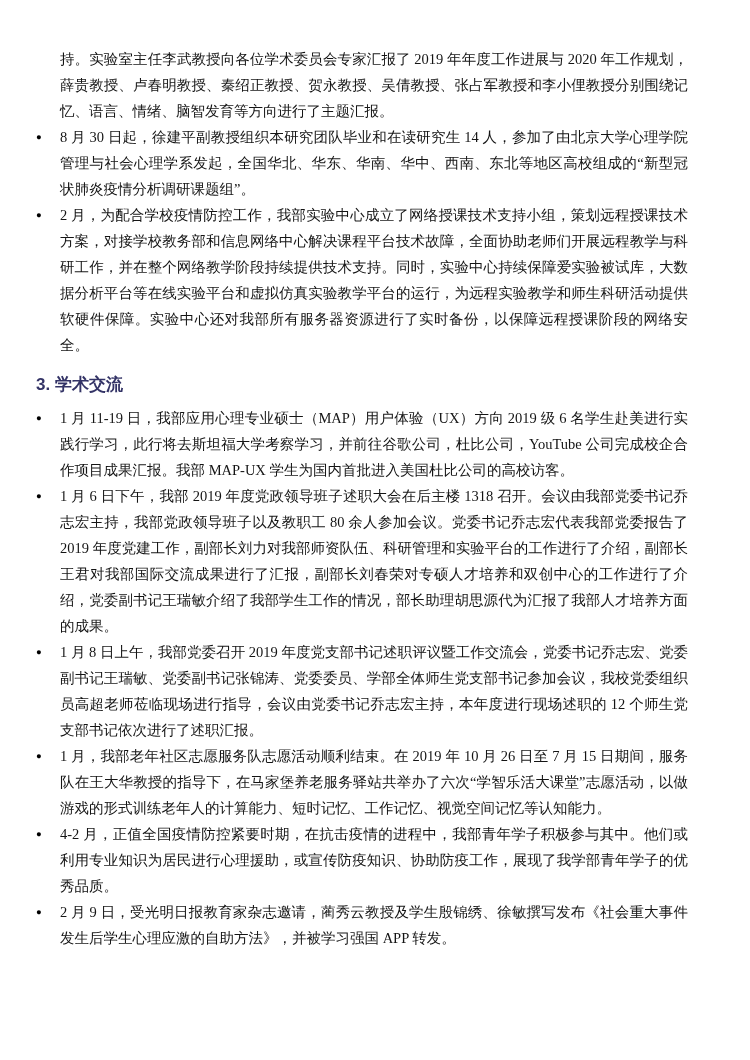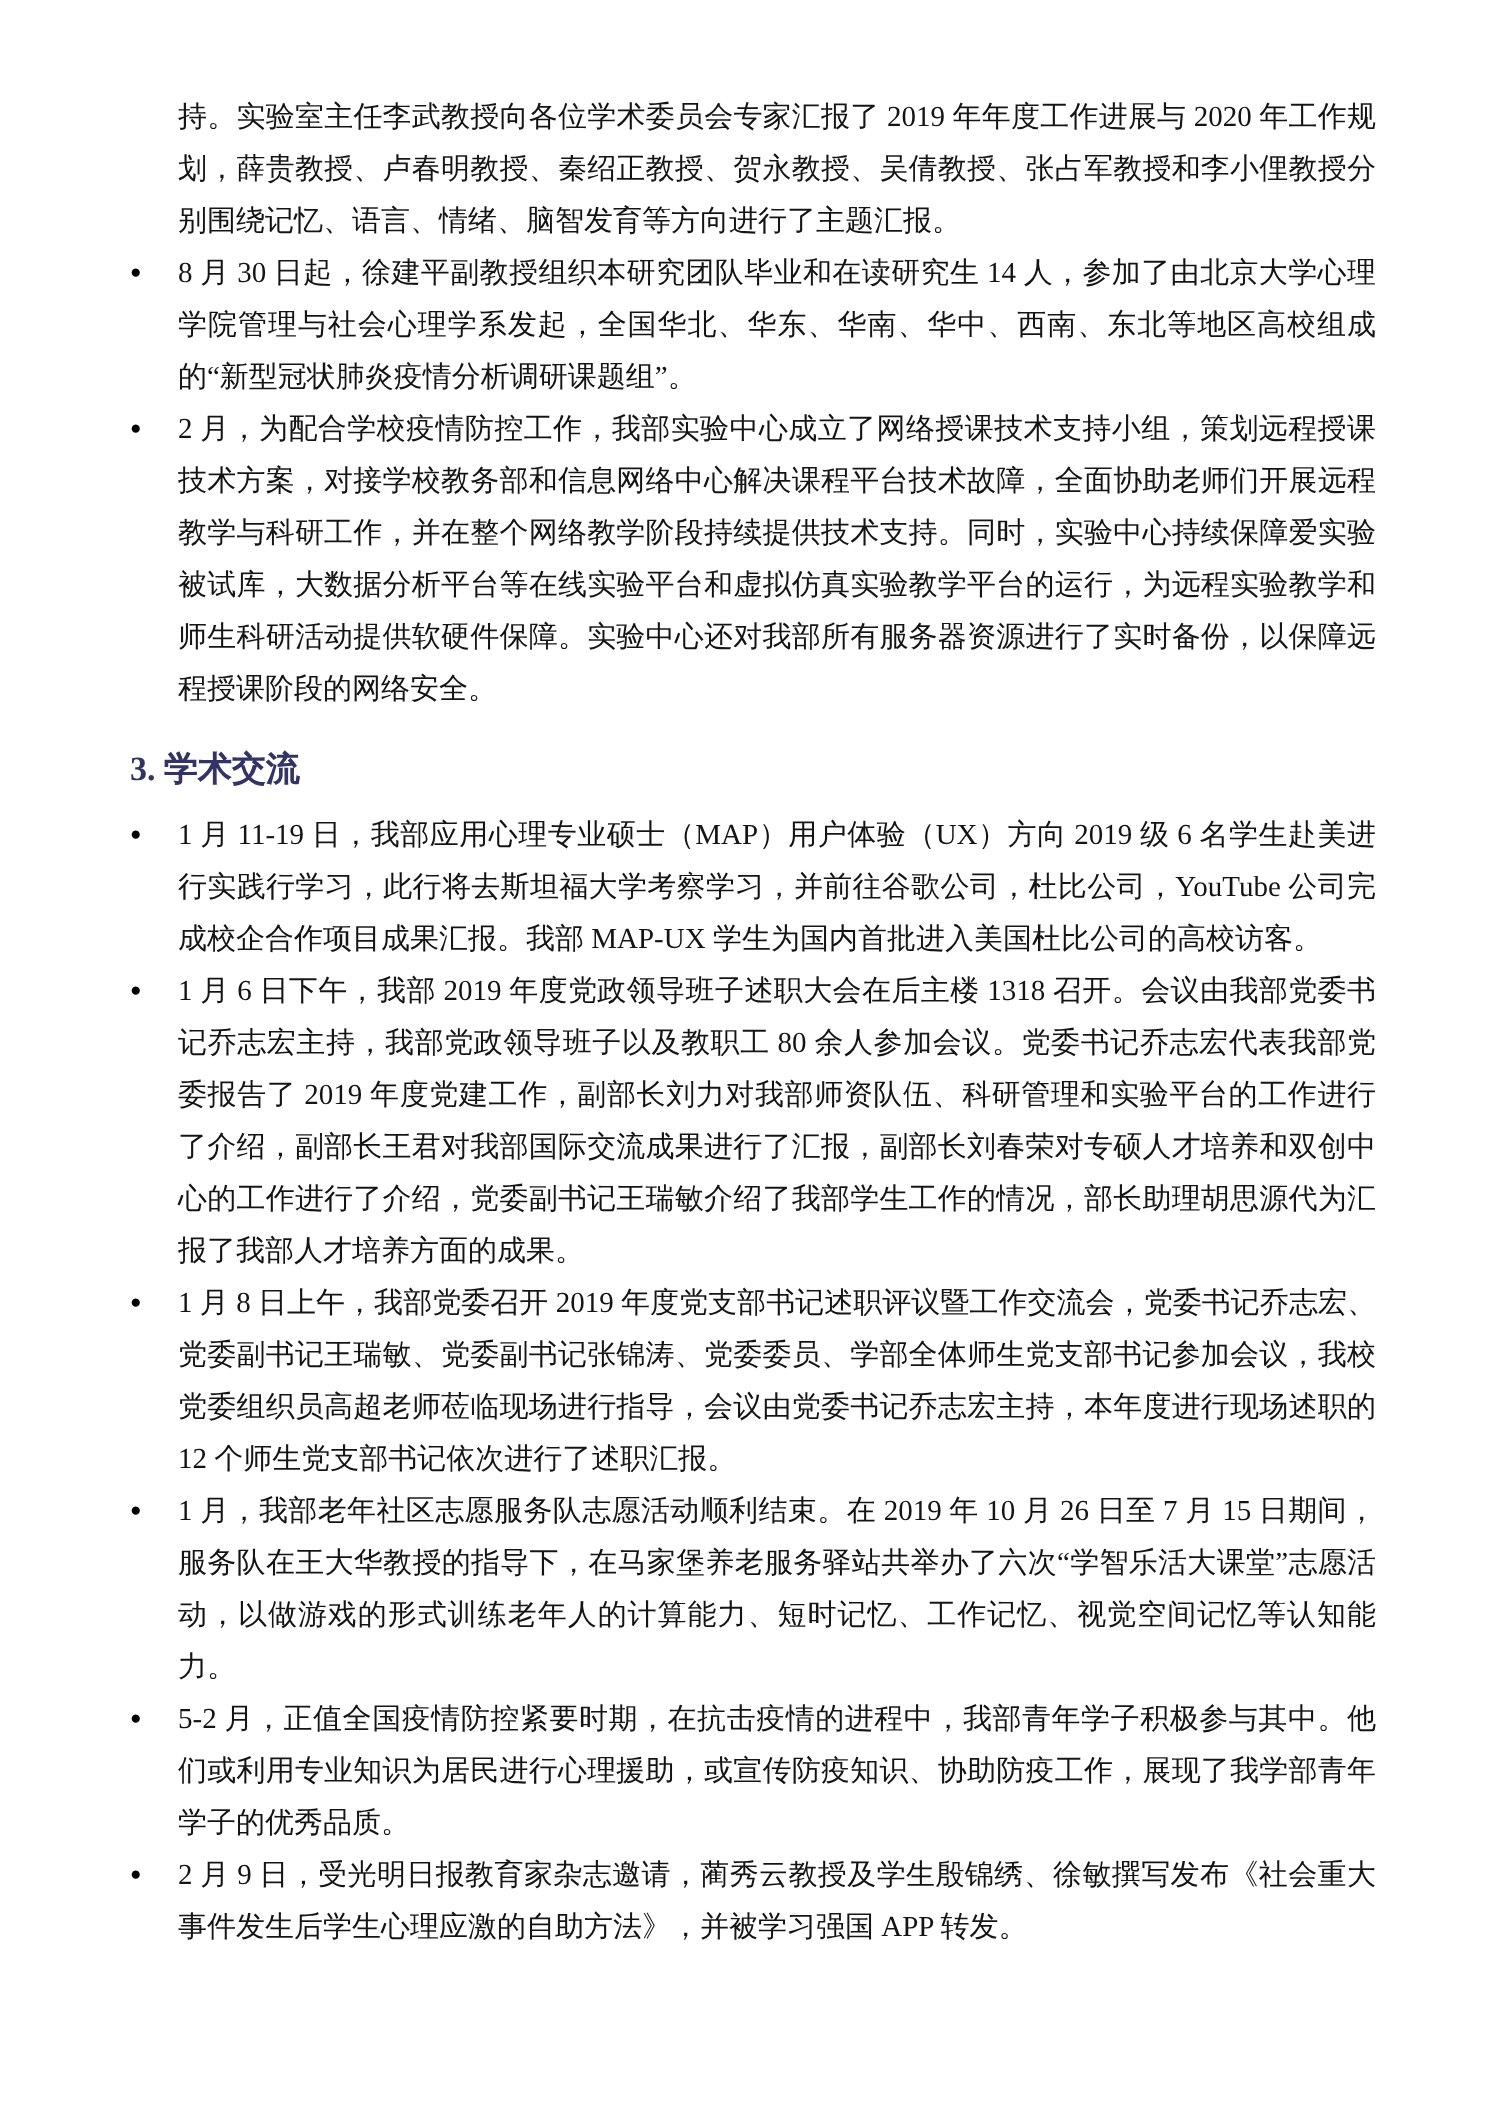--- a/index.html
+++ b/index.html
@@ -4,21 +4,21 @@
 <style>
   html, body { margin: 0; padding: 0; }
   body { background: #ffffff; }
   .page {
     position: relative;
     width: 750px;
     height: 1060px;
     margin: 0 auto;
     background: #ffffff;
     box-sizing: border-box;
-    padding: 46px 62px 20px 65px;
+    padding: 46px 62px 20px 36px;
     overflow: hidden;
     font-family: "Liberation Serif", "DejaVu Serif", serif;
     color: #141414;
   }
   .cont-para {
     margin: 0 0 0 24px;
     font-size: 14.5px;
     line-height: 26px;
     text-align: justify;
     text-justify: inter-ideograph;
@@ -34,21 +34,21 @@
   }
   .bullet-text {
     flex: 1 1 auto;
     font-size: 14.5px;
     line-height: 26px;
     text-align: justify;
     text-justify: inter-ideograph;
   }
   .section-heading {
     margin: 15px 0 8px 0;
-    font-family: Liberation Serif, serif;
+    font-family: Liberation Sans, sans-serif;
     font-size: 17px;
     font-weight: bold;
     color: #333366;
     line-height: 24px;
   }
 </style>
 </head>
 <body>
 
 <div class="page">
@@ -90,21 +90,21 @@
   </section>
 
   <section>
     <ul class="bullet-list">
       <li class="bullet-item">
         <span class="bullet-marker">●</span>
         <span class="bullet-text">1 月，我部老年社区志愿服务队志愿活动顺利结束。在 2019 年 10 月 26 日至 7 月 15 日期间，服务队在王大华教授的指导下，在马家堡养老服务驿站共举办了六次“学智乐活大课堂”志愿活动，以做游戏的形式训练老年人的计算能力、短时记忆、工作记忆、视觉空间记忆等认知能力。</span>
       </li>
       <li class="bullet-item">
         <span class="bullet-marker">●</span>
-        <span class="bullet-text">5-2 月，正值全国疫情防控紧要时期，在抗击疫情的进程中，我部青年学子积极参与其中。他们或利用专业知识为居民进行心理援助，或宣传防疫知识、协助防疫工作，展现了我学部青年学子的优秀品质。</span>
+        <span class="bullet-text">4-2 月，正值全国疫情防控紧要时期，在抗击疫情的进程中，我部青年学子积极参与其中。他们或利用专业知识为居民进行心理援助，或宣传防疫知识、协助防疫工作，展现了我学部青年学子的优秀品质。</span>
       </li>
       <li class="bullet-item">
         <span class="bullet-marker">●</span>
         <span class="bullet-text">2 月 9 日，受光明日报教育家杂志邀请，蔺秀云教授及学生殷锦绣、徐敏撰写发布《社会重大事件发生后学生心理应激的自助方法》，并被学习强国 APP 转发。</span>
       </li>
     </ul>
   </section>
 
 </div>
 

